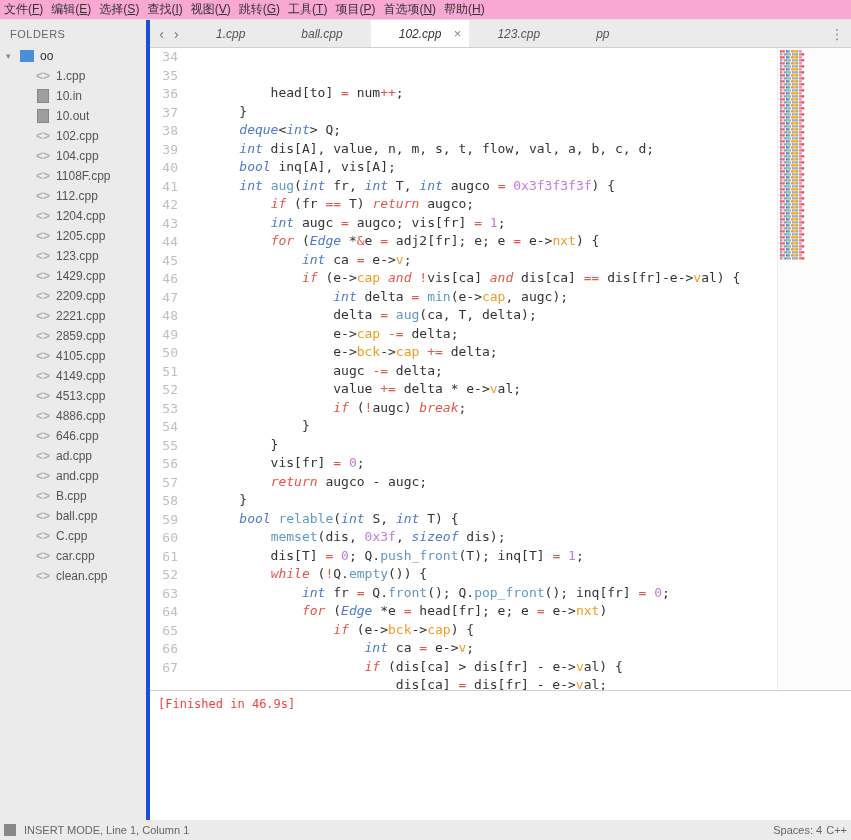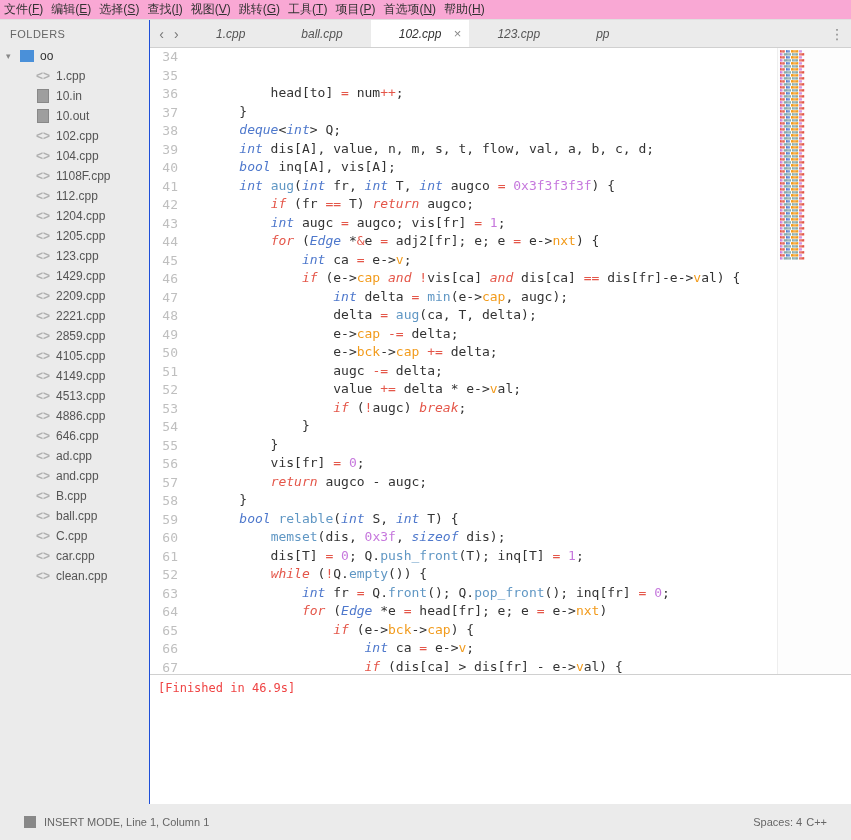--- a/index.html
+++ b/index.html
@@ -1,21 +1,21 @@
 <!DOCTYPE html>
 <html><head>
 <meta charset="utf-8">
 <style>
 * { margin: 0; padding: 0; box-sizing: border-box; }
 body { font-family: "Segoe UI", Arial, sans-serif; font-size: 12px; background: #fff; overflow: hidden; width: 851px; height: 840px; display: flex; flex-direction: column; }
 .menubar { height: 20px; background: #f9a8d4; border-bottom: 1px solid #e0e0e0; display: flex; align-items: center; padding: 0 4px; font-size: 12px; color: #333; }
 .menubar span { margin-right: 8px; cursor: default; }
 .menubar span u { text-decoration: underline; }
 .main { flex: 1; display: flex; overflow: hidden; }
-.sidebar { width: 150px; background: #ebebeb; border-right: 1px solid #1d4ed8; display: flex; flex-direction: column; overflow: hidden; }
+.sidebar { width: 150px; background: #ebebeb; border-right: 4px solid #1d4ed8; display: flex; flex-direction: column; overflow: hidden; }
 .sidebar-header { padding: 8px 10px 6px; font-size: 11px; color: #666; letter-spacing: 0.5px; }
 .sidebar-list { flex: 1; overflow-y: auto; overflow-x: hidden; }
 .sidebar-folder { display: flex; align-items: center; padding: 3px 10px 3px 20px; font-size: 12px; color: #333; }
 .sidebar-item { display: flex; align-items: center; padding: 3px 10px 3px 36px; font-size: 12px; color: #555; white-space: nowrap; }
 .sidebar-item .icn { width: 14px; height: 14px; margin-right: 6px; display: inline-flex; align-items: center; justify-content: center; flex-shrink: 0; }
 .folder-icon { width: 14px; height: 12px; background: #4a90d9; margin-right: 6px; }
 .file-icon { width: 12px; height: 14px; background: #9e9e9e; border: 1px solid #888; }
 .code-icon { color: #b0b0b0; font-size: 12px; font-weight: bold; }
 .tree-arrow { width: 10px; color: #888; font-size: 9px; margin-left: -14px; margin-right: 4px; }
 .editor-pane { flex: 1; display: flex; flex-direction: column; overflow: hidden; position: relative; }
@@ -35,21 +35,21 @@
 .ty { color: #4e78cc; font-style: italic; }
 .fn { color: #6097c4; }
 .var { color: #f29b1c; }
 .num { color: #c678dd; }
 .op  { color: #e45649; }
 .cnst{ color: #c678dd; }
 .minimap { position: absolute; right: 0; top: 0; width: 74px; height: 100%; background: #fdfdfd; border-left: 1px solid #eee; overflow: hidden; }
 .minimap .mm { font-family: monospace; font-size: 2px; line-height: 3px; color: #8aa; padding: 2px; white-space: pre; }
 .mm .a{color:#e45649}.mm .b{color:#4e78cc}.mm .c{color:#f29b1c}.mm .d{color:#c678dd}
 .console { height: 130px; border-top: 1px solid #d0d0d0; background: #fff; font-family: Consolas, monospace; font-size: 12px; padding: 6px 8px; color: #ef4444; }
-.statusbar { height: 36px; background: #ebebeb; display: flex; align-items: center; padding: 0 24px; font-size: 11px; color: #666; }
+.statusbar { height: 20px; background: #ebebeb; display: flex; align-items: center; padding: 0 4px; font-size: 11px; color: #666; }
 .statusbar .right { margin-left: auto; display: flex; gap: 4px; }
 .sb-icon { width: 12px; height: 12px; background: #888; margin-right: 8px; display: inline-block; }
 </style>
 </head>
 <body>
 
 <div class="menubar" id="menubar">
     <span>文件(<u>F</u>)</span>
     <span>编辑(<u>E</u>)</span>
     <span>选择(<u>S</u>)</span>

